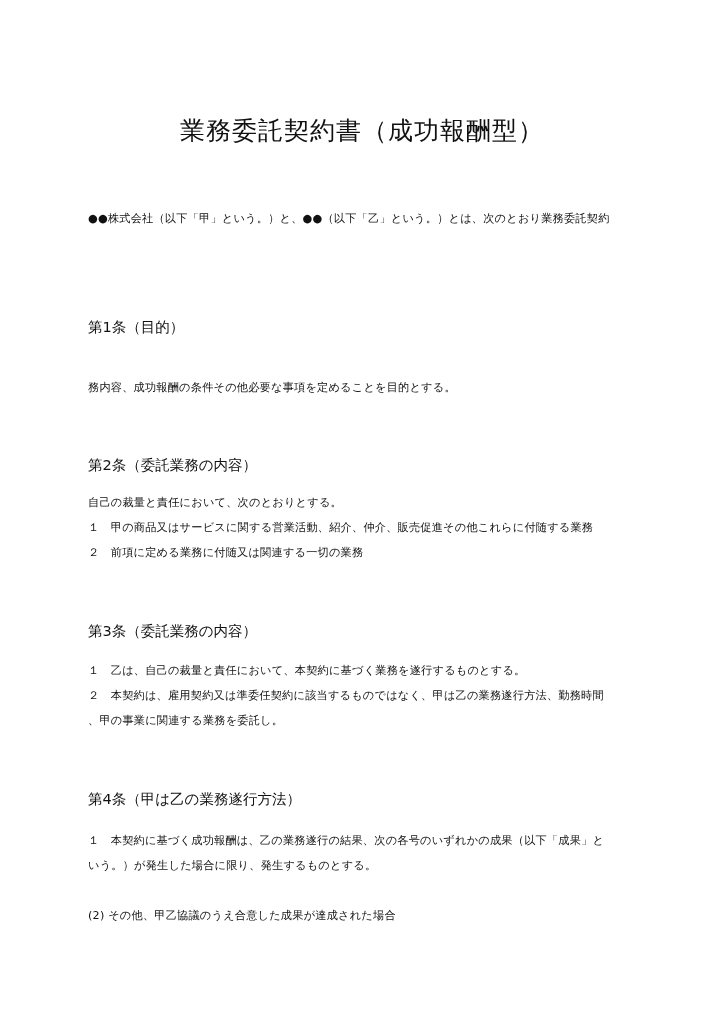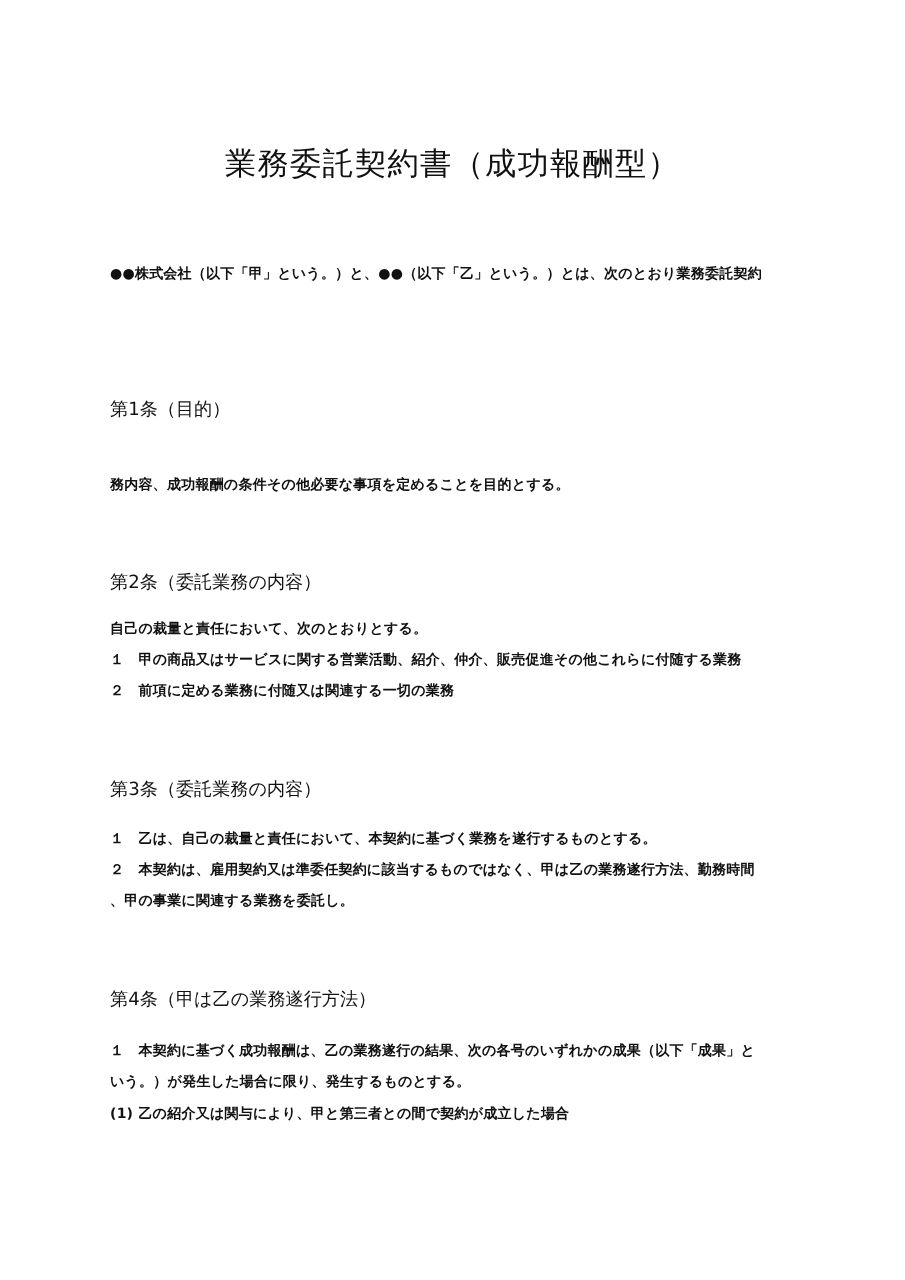--- a/index.html
+++ b/index.html
@@ -1,21 +1,21 @@
 <!DOCTYPE html>
 <html><head>
 <meta charset="utf-8">
 <style>
   html, body { margin: 0; padding: 0; background: #ffffff; }
   body { width: 724px; height: 1024px; position: relative; overflow: hidden;
          font-family: "DejaVu Sans", "Liberation Sans", sans-serif; color: #111111; }
   .page { position: absolute; left: 0; top: 0; width: 624px; height: 1024px; background: #ffffff; }
   .title { position: absolute; left: 0; top: 114px; width: 724px; text-align: center;
            font-size: 25px; letter-spacing: 1px; color: #111; }
-  .line { position: absolute; left: 88px; font-size: 11.2px; white-space: nowrap; color: #111; letter-spacing: 0.2px; font-weight: bold; }
+  .line { position: absolute; left: 88px; font-size: 11.2px; white-space: nowrap; color: #111; letter-spacing: 0.2px; }
   .heading { position: absolute; left: 88px; font-size: 14.5px; white-space: nowrap; color: #111; }
 </style>
 </head>
 <body>
 
 <div class="page">
   <div class="title">業務委託契約書（成功報酬型）</div>
 
   <div class="line" style="top:211px">●●株式会社（以下「甲」という。）と、●●（以下「乙」という。）とは、次のとおり業務委託契約</div>
 
@@ -28,14 +28,14 @@
   <div class="line" style="top:545px">２　前項に定める業務に付随又は関連する一切の業務</div>
 
   <div class="heading" style="top:622px">第3条（委託業務の内容）</div>
   <div class="line" style="top:663px">１　乙は、自己の裁量と責任において、本契約に基づく業務を遂行するものとする。</div>
   <div class="line" style="top:688px">２　本契約は、雇用契約又は準委任契約に該当するものではなく、甲は乙の業務遂行方法、勤務時間</div>
   <div class="line" style="top:713px">、甲の事業に関連する業務を委託し。</div>
 
   <div class="heading" style="top:790px">第4条（甲は乙の業務遂行方法）</div>
   <div class="line" style="top:833px">１　本契約に基づく成功報酬は、乙の業務遂行の結果、次の各号のいずれかの成果（以下「成果」と</div>
   <div class="line" style="top:858px">いう。）が発生した場合に限り、発生するものとする。</div>
-  <div class="line" style="top:883px">(1) 乙の紹介又は関与により、甲と第三者との間で契約が成立した場合</div>
+  <div class="line" style="top:908px">(2) その他、甲乙協議のうえ合意した成果が達成された場合</div>
 </div>
 
 </body></html>

